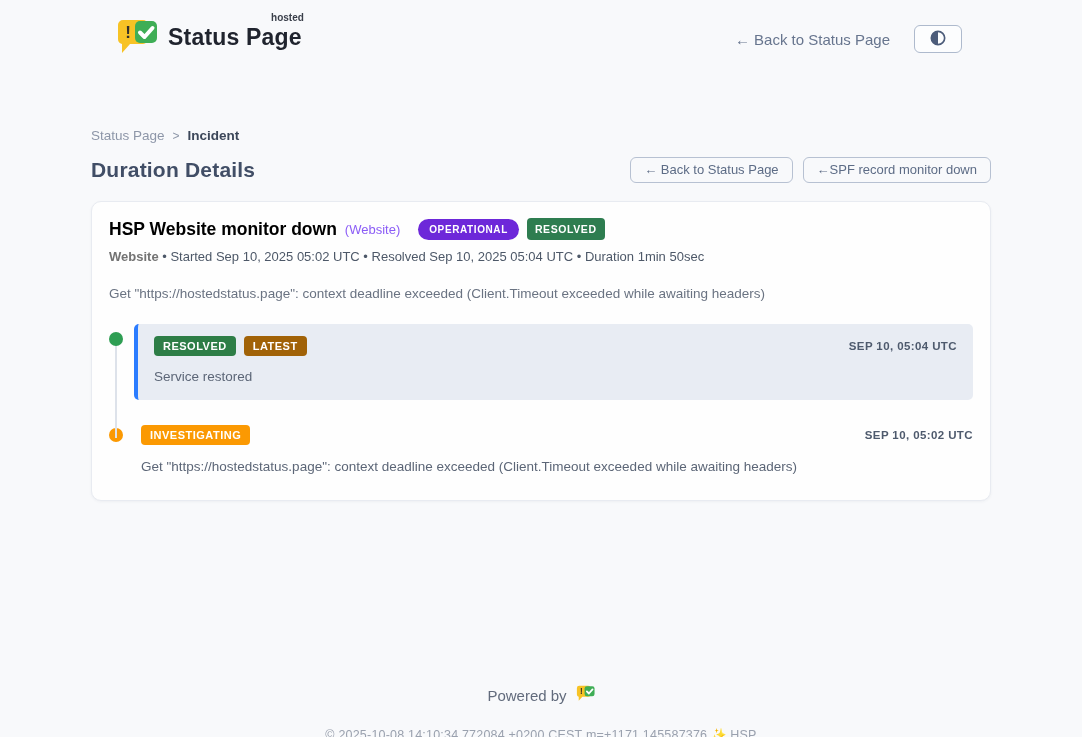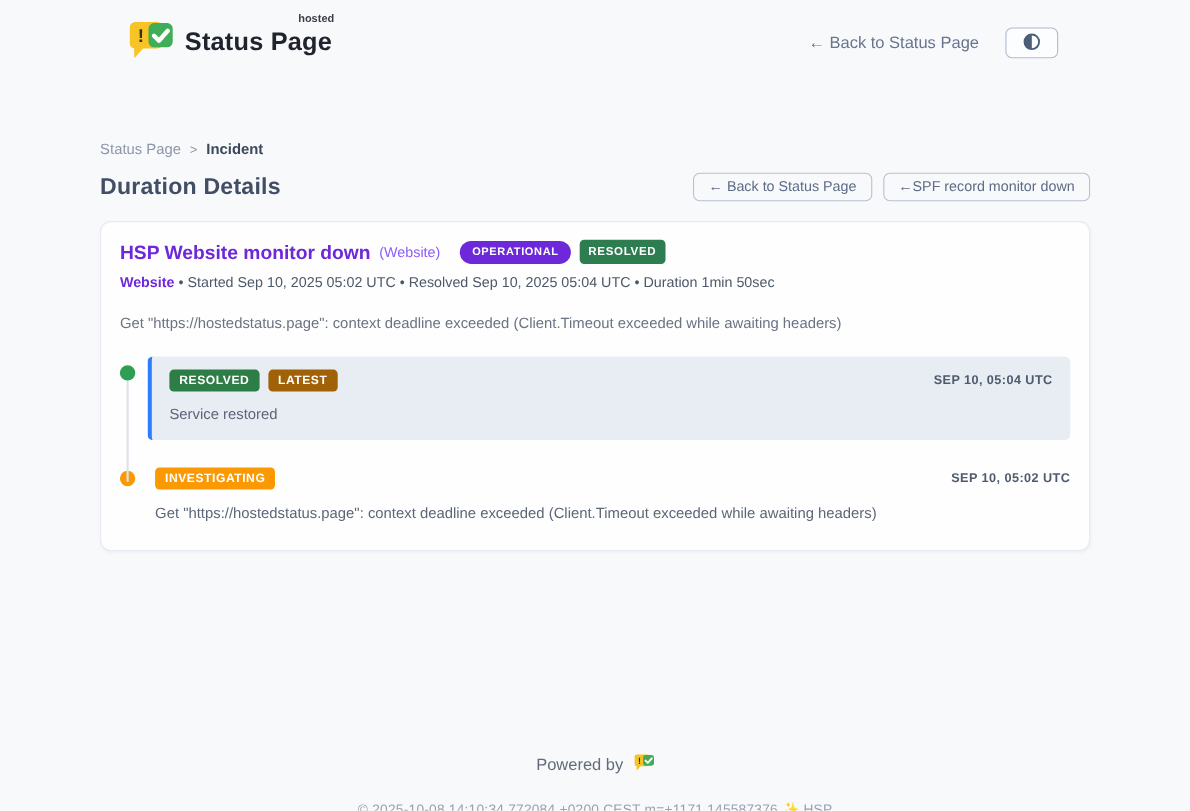--- a/index.html
+++ b/index.html
@@ -44,30 +44,30 @@
   }
 
   
   .card {
     margin-top:18px; background:#fefefe;
     border:1px solid #e8ebf1; border-radius:10px;
     box-shadow:0 1px 3px rgba(40,50,70,0.05);
     padding:16px 17px 26px 17px;
   }
   .card-title-row { display:flex; align-items:center; gap:8px; }
-  .incident-title { font-size:17.5px; font-weight:700; color:#6d28d9; }
+  .incident-title { font-size:17.5px; font-weight:700; color:#000000; }
   .incident-component { font-size:13px; font-weight:400; color:#8b5cf6; margin-right:10px; }
   .badge {
     display:inline-block; color:#fff; font-weight:700;
     font-size:10px; letter-spacing:0.6px; text-transform:uppercase;
   }
   .badge-pill { border-radius:999px; padding:5px 11px; }
   .badge-square { border-radius:4px; padding:5px 8px; font-size:10.5px; }
   .meta-line { margin-top:9px; font-size:13px; color:#4d5868; }
-  .meta-component { font-weight:700; color:#6d28d9; }
+  .meta-component { font-weight:700; color:#737373; }
   .incident-description { margin-top:22px; font-size:13.5px; color:#6a7382; }
 
   
   .timeline { margin-top:23px; position:relative; }
   .timeline-line {
     position:absolute; left:6px; top:16px; width:2px; height:98px; background:#dde2ea;
   }
   .t-item { display:flex; align-items:flex-start; position:relative; }
   .t-dot { width:14px; height:14px; border-radius:50%; flex-shrink:0; margin-top:8px; }
   .t-entry {

